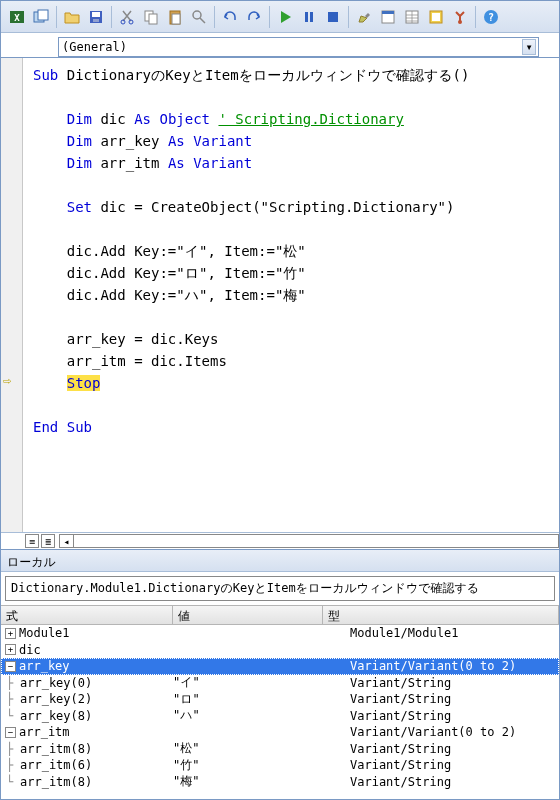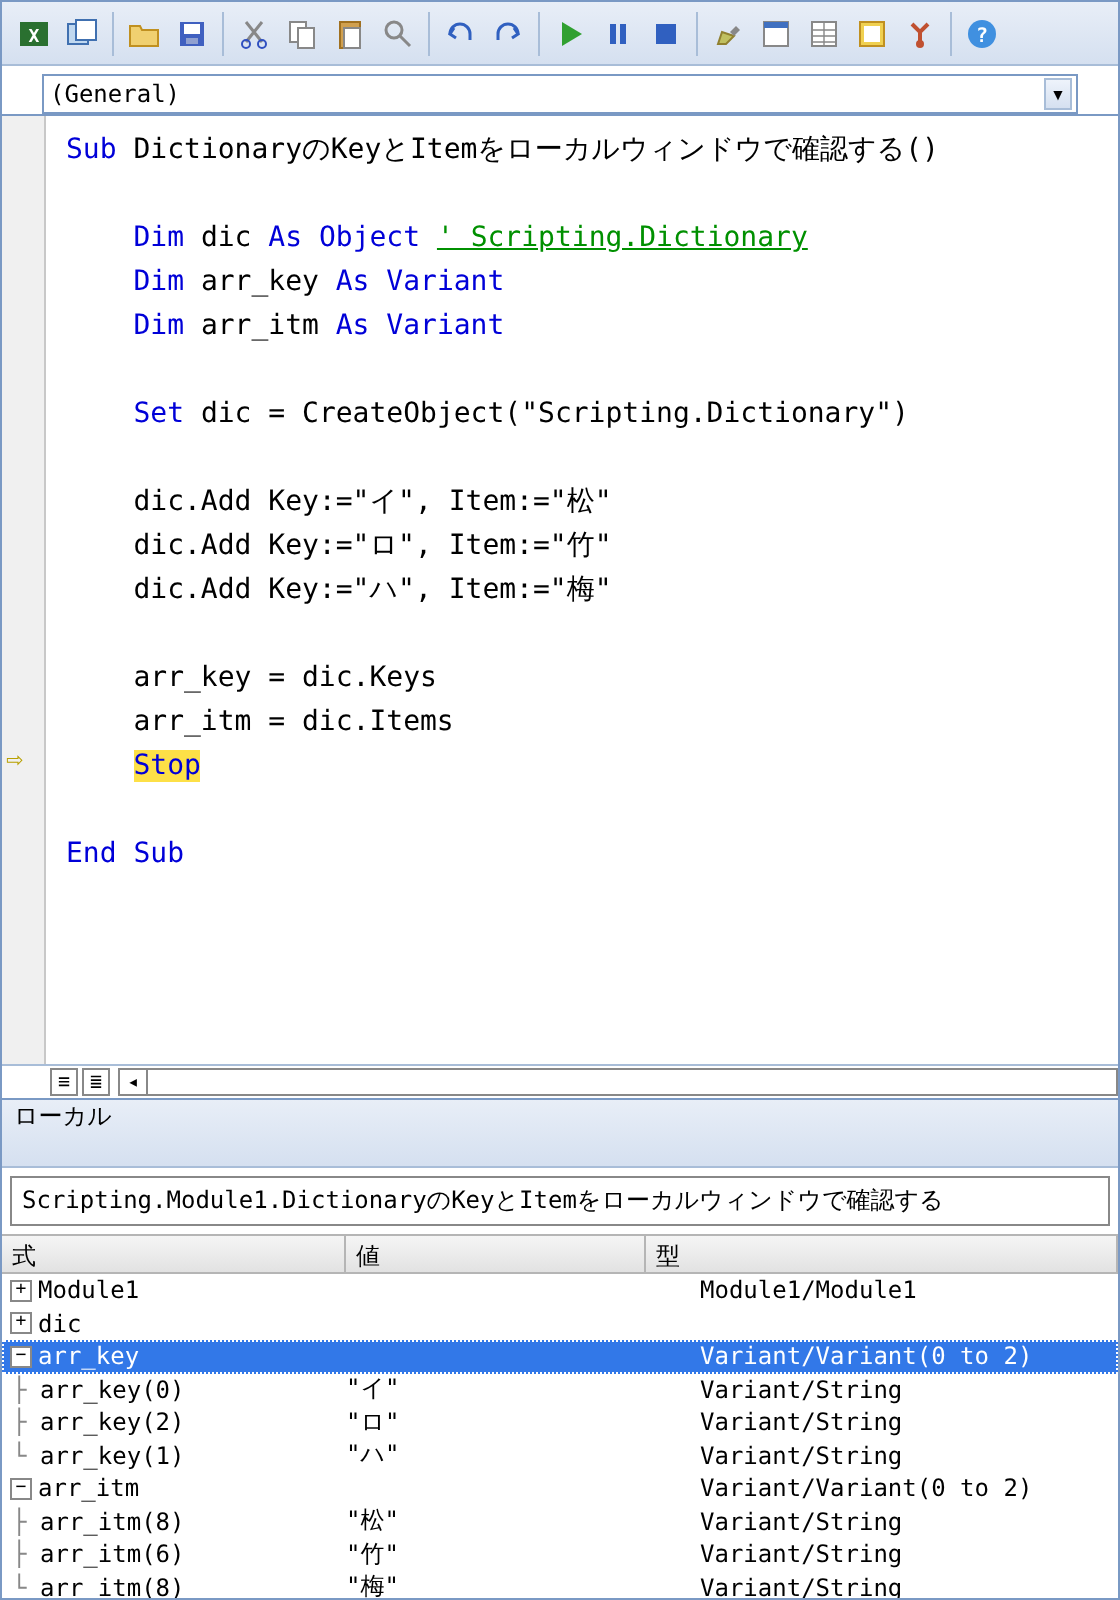--- a/index.html
+++ b/index.html
@@ -5,41 +5,41 @@
 * { margin:0; padding:0; box-sizing:border-box; font-family:"MS Gothic","MS UI Gothic","Meiryo",monospace; }
 body { background:#fff; width:560px; height:800px; border:1px solid #7a99c4; overflow:hidden; }
 
 
 .tb { height:32px; background:linear-gradient(#e8eef7,#d5e0f0); border-bottom:1px solid #a8bdd8; display:flex; align-items:center; padding:2px 4px; gap:0; }
 .tb .sep { width:1px; height:22px; background:#a8bdd8; margin:0 3px; }
 .tb-btn { width:24px; height:24px; display:flex; align-items:center; justify-content:center; border:1px solid transparent; cursor:pointer; }
 .tb svg { width:16px; height:16px; }
 
 
-.ddrow { height:24px; display:flex; padding:4px 20px; gap:10px; background:#fff; }
+.ddrow { height:24px; display:flex; padding:4px 20px; gap:10px; background:#fff;margin-left:37px; }
 .dd { border:1px solid #7a99c4; height:20px; flex:1; display:flex; align-items:center; padding:0 3px; font-size:12px; position:relative; }
 .dd .dd-arrow { position:absolute; right:2px; width:14px; height:16px; background:linear-gradient(#eef3fb,#d5e0f0); border:1px solid #a8bdd8; display:flex; align-items:center; justify-content:center; }
 
 
 .codewrap { position:relative; height:475px; border-top:1px solid #7a99c4; display:flex; }
 .gutter { width:22px; background:#f0f0f0; border-right:1px solid #c8c8c8; position:relative; }
 .arrow-ptr { position:absolute; left:2px; color:#b8a000; font-size:14px; }
 .code { flex:1; padding:6px 10px; font-family:Consolas,"MS Gothic",monospace; font-size:14px; line-height:22px; white-space:pre; overflow:auto; }
 .kw { color:#0000d8; }
 .cm { color:#009000;text-decoration:underline; }
 .hl { background:#fde047; }
 
 
 .ruler { height:18px; border-top:1px solid #a8bdd8; border-bottom:1px solid #7a99c4; display:flex; align-items:center; padding-left:24px; position:relative; }
 .ruler .sq { width:14px; height:14px; border:1px solid #888; margin-right:2px; display:flex; align-items:center; justify-content:center; font-size:10px; }
 .ruler .sb { flex:1; height:14px; border:1px solid #888; margin-left:2px; display:flex; }
 .ruler .sb-l { width:14px; border-right:1px solid #888; font-size:10px; display:flex; align-items:center; justify-content:center; }
 
 
-.locals-title { height:34px; background:linear-gradient(#e8eef7,#d5e0f0); border-bottom:1px solid #a8bdd8; display:flex; align-items:flex-start; padding:0 6px; font-size:12px; }
+.locals-title { height:22px; background:linear-gradient(#e8eef7,#d5e0f0); border-bottom:1px solid #a8bdd8; display:flex; align-items:flex-end; padding:0 6px; font-size:12px; }
 .locals-ctx { margin:4px; padding:3px 5px; border:1px solid #888; font-size:12px; background:#fff; }
 .locals-hdr { display:flex; background:linear-gradient(#f5f5f5,#e2e2e2); border-top:1px solid #b5b5b5; border-bottom:1px solid #b5b5b5; font-size:12px; height:20px; }
 .locals-hdr .col { border-right:1px solid #b5b5b5; padding:2px 5px; }
 .c1 { width:172px; } .c2 { width:150px; } .c3 { flex:1;padding-left:27px; }
 .locals-body { font-size:12px; }
 .lrow { display:flex; height:16.5px; align-items:center; }
 .lrow .c1 { display:flex; align-items:center; }
 .lrow.sel { background:#3278e8; color:#fff; outline:1px dotted #fff; outline-offset:-1px; }
 .tree-icon { width:11px; height:11px; border:1px solid #888; margin:0 3px 0 4px; display:inline-flex; align-items:center; justify-content:center; font-size:9px; line-height:1; background:#fff; color:#000; }
 .tree-line { display:inline-block; font-family:monospace; color:#888; margin-left:5px; width:14px; }
@@ -187,21 +187,21 @@
   <div class="sq">≡</div>
   <div class="sq">≣</div>
   <div class="sb">
       <div class="sb-l">◂</div>
     </div>
 </div>
 
 <div class="locals-title">
     <span>ローカル</span>
   </div>
-<div class="locals-ctx"><span>Scripting.Module1.DictionaryのKeyとItemをローカルウィンドウで確認する</span></div>
+<div class="locals-ctx"><span>Dictionary.Module1.DictionaryのKeyとItemをローカルウィンドウで確認する</span></div>
 <div class="locals-hdr">
   <div class="col c1">式</div>
   <div class="col c2">値</div>
   <div class="col c3">型</div>
 </div>
 <div class="locals-body" id="locals-body">
     <div class="lrow">
       <div class="c1">
         <span class="tree-icon">+</span>
         <span> Module1</span>
@@ -236,21 +236,21 @@
       <div class="c1">
         <span class="tree-line">├</span>
         <span> arr_key(2)</span>
       </div>
       <div class="c2">"ロ"</div>
       <div class="c3">Variant/String</div>
     </div>
     <div class="lrow">
       <div class="c1">
         <span class="tree-line">└</span>
-        <span> arr_key(1)</span>
+        <span> arr_key(8)</span>
       </div>
       <div class="c2">"ハ"</div>
       <div class="c3">Variant/String</div>
     </div>
     <div class="lrow">
       <div class="c1">
         <span class="tree-icon">−</span>
         <span> arr_itm</span>
       </div>
       <div class="c2"></div>

